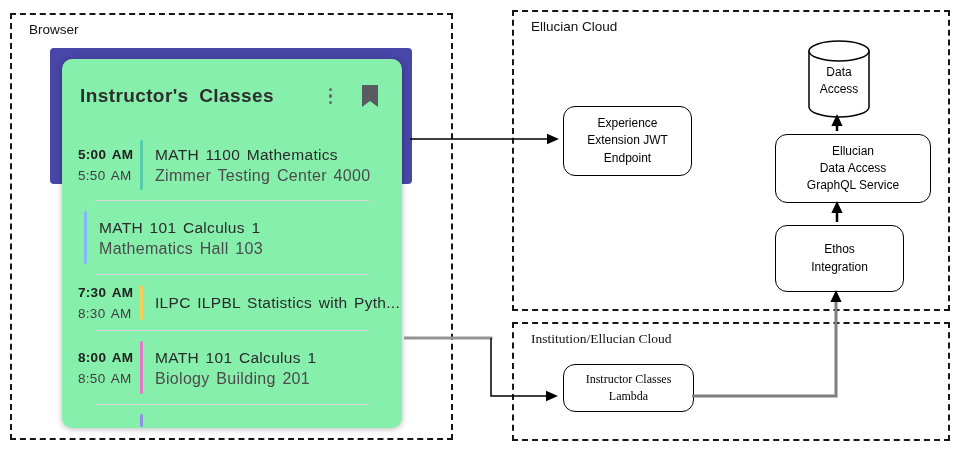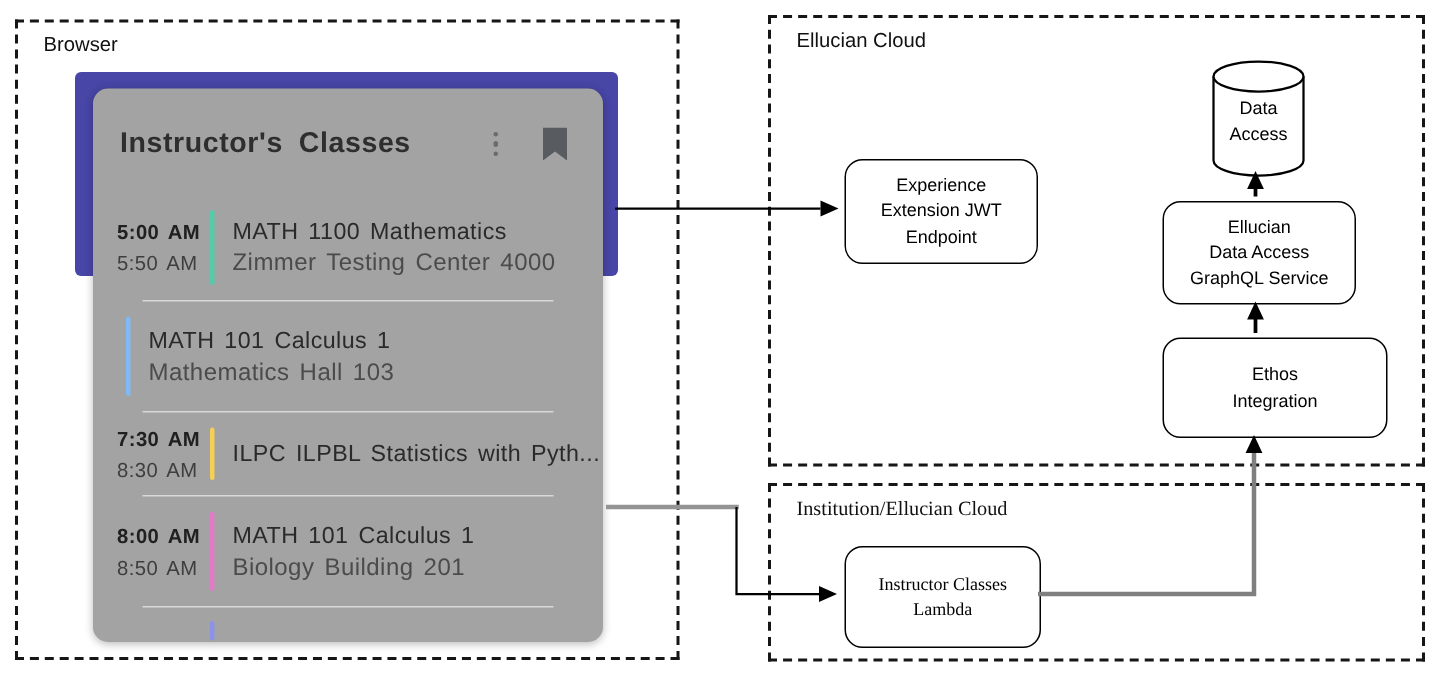--- a/index.html
+++ b/index.html
@@ -11,21 +11,21 @@
   .container{position:absolute;border:2px dashed #161616;background:transparent;}
   .container-label{position:absolute;top:7px;left:17px;font-size:13.5px;color:#111;white-space:nowrap;}
   .c-browser{left:10px;top:13px;width:443px;height:427px;}
   .c-ellucian{left:512px;top:10px;width:438px;height:301px;}
   .c-institution{left:512px;top:322px;width:438px;height:119px;font-family:Liberation Serif, serif;}
 
   
   .banner{position:absolute;left:38px;top:33px;width:362px;height:136px;border-radius:4px;background:#4846a6;}
 
   
-  .card{position:absolute;left:50px;top:44px;width:340px;height:369px;background:#a3a3a3;border-radius:10px;
+  .card{position:absolute;left:50px;top:44px;width:340px;height:369px;background:#86efac;border-radius:10px;
         box-shadow:0 1px 6px rgba(0,0,0,.28);overflow:hidden;letter-spacing:.3px;word-spacing:2px;}
   .card-header{display:flex;align-items:center;height:64px;padding:10px 22px 0 18px;}
   .card-title{flex:1;font-size:19px;font-weight:bold;color:#2e2e2e;letter-spacing:.4px;word-spacing:5px;}
   .kebab{display:flex;flex-direction:column;gap:3px;padding:4px 6px;margin-right:22px;cursor:pointer;}
   .kebab i{width:3.5px;height:3.5px;border-radius:50%;background:#6b6b6b;display:block;}
   .bookmark{width:20px;height:22px;cursor:pointer;}
 
   .entries{padding-top:7px;}
   .entry{display:flex;align-items:center;height:70px;padding-left:16px;}
   .entry.tall{height:73px;}
@@ -40,23 +40,23 @@
   .loc:empty{display:none;}
   .divider{height:1px;background:#d8d8d8;margin:0 33px;}
   .card-footer{height:22px;position:relative;}
   .partial-accent{position:absolute;left:78px;top:9px;width:3px;height:13px;border-radius:2px;}
 
   
   .node{position:absolute;border:1.5px solid #000;border-radius:12px;background:#fff;
         display:flex;align-items:center;justify-content:center;text-align:center;
         font-size:12px;line-height:1.42;white-space:pre-line;color:#000;}
   .n-jwt{left:49px;top:94px;width:129px;height:70px;}
-  .n-graphql{left:261px;top:122px;width:129px;height:69px;}
-  .n-ethos{left:261px;top:213px;width:150px;height:67px;}
-  .n-lambda{left:49px;top:40px;width:131px;height:68px;}
+  .n-graphql{left:261px;top:122px;width:156px;height:69px;}
+  .n-ethos{left:261px;top:213px;width:129px;height:67px;}
+  .n-lambda{left:49px;top:40px;width:131px;height:48px;}
 
   .cylinder{position:absolute;left:294px;top:28px;width:62px;height:78px;}
   .cylinder svg{position:absolute;left:0;top:0;}
   .cyl-label{position:absolute;left:0;top:24px;width:100%;text-align:center;font-size:12px;line-height:1.42;white-space:pre-line;color:#000;}
 
   .overlay{position:absolute;left:0;top:0;width:964px;height:456px;pointer-events:none;z-index:6;}
 </style>
 </head>
 <body>
 

